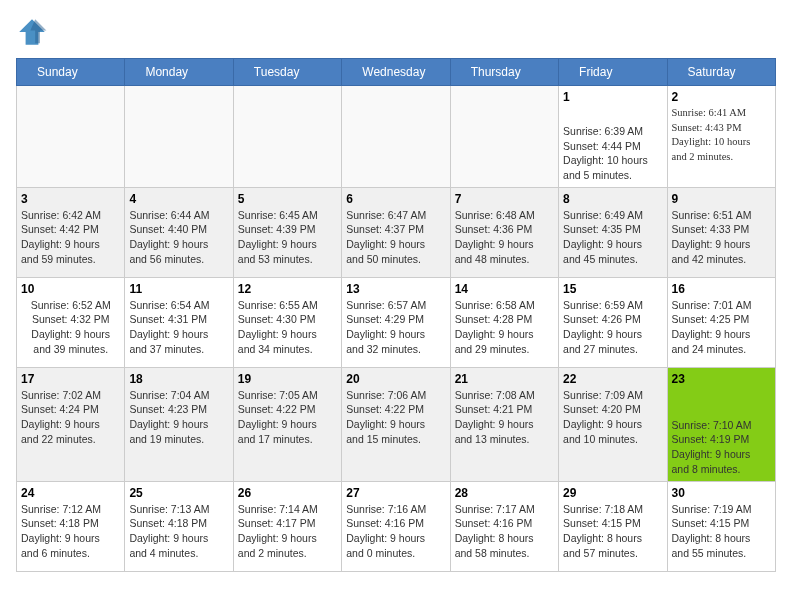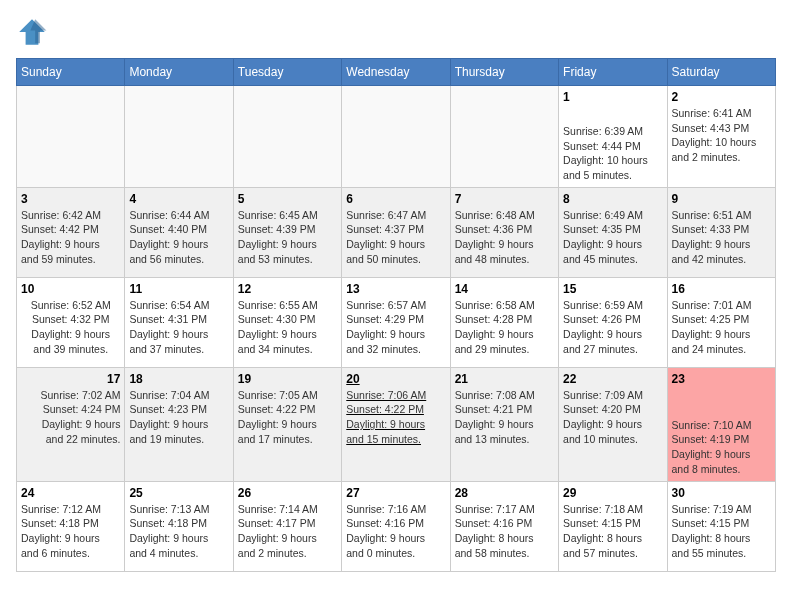--- a/index.html
+++ b/index.html
@@ -53,21 +53,21 @@
       color: #555;
     }
     .calendar {
       width: 100%;
       border-collapse: collapse;
       font-size: 11px;
     }
     .calendar th {
       background: #4a7fc1;
       color: #fff;
-      padding: 6px 4px;
+      padding: 6px 20px;
       text-align: left;
       font-size: 12px;
       font-weight: normal;
       border: 1px solid #3a6aa8;
     }
     .calendar td {
       vertical-align: top;
       border: 1px solid #ccc;
       padding: 4px;
       width: 108px;
@@ -133,21 +133,21 @@
         <td class="empty" style="background: rgb(249, 249, 249);"></td>
         <td style="background: rgb(255, 255, 255);">
           <span class="day-num">1</span>
           <div class="day-info" style="white-space: pre-line; margin-top: 20px;">Sunrise: 6:39 AM
 Sunset: 4:44 PM
 Daylight: 10 hours
 and 5 minutes.</div>
         </td>
         <td style="background: rgb(255, 255, 255);">
           <span class="day-num">2</span>
-          <div class="day-info" style="white-space: pre-line;">Sunrise: 6:41 AM
+          <div class="day-info" style="white-space: pre-line; font-family: Liberation Serif, serif;">Sunrise: 6:41 AM
 Sunset: 4:43 PM
 Daylight: 10 hours
 and 2 minutes.</div>
         </td>
       </tr>
       <tr>
         <td style="background: rgb(240, 240, 240);">
           <span class="day-num">3</span>
           <div class="day-info" style="white-space: pre-line;">Sunrise: 6:42 AM
 Sunset: 4:42 PM
@@ -242,63 +242,63 @@
         </td>
         <td style="background: rgb(255, 255, 255);">
           <span class="day-num">16</span>
           <div class="day-info" style="white-space: pre-line;">Sunrise: 7:01 AM
 Sunset: 4:25 PM
 Daylight: 9 hours
 and 24 minutes.</div>
         </td>
       </tr>
       <tr>
-        <td style="background: rgb(240, 240, 240); text-align: right;">
+        <td style="background: rgb(240, 240, 240);">
           <span class="day-num">17</span>
           <div class="day-info" style="white-space: pre-line;">Sunrise: 7:02 AM
 Sunset: 4:24 PM
 Daylight: 9 hours
 and 22 minutes.</div>
         </td>
         <td style="background: rgb(240, 240, 240);">
           <span class="day-num">18</span>
           <div class="day-info" style="white-space: pre-line;">Sunrise: 7:04 AM
 Sunset: 4:23 PM
 Daylight: 9 hours
 and 19 minutes.</div>
         </td>
         <td style="background: rgb(240, 240, 240); margin-top: 32px;">
           <span class="day-num">19</span>
           <div class="day-info" style="white-space: pre-line;">Sunrise: 7:05 AM
 Sunset: 4:22 PM
 Daylight: 9 hours
 and 17 minutes.</div>
         </td>
-        <td style="background: rgb(240, 240, 240); text-decoration: underline;">
+        <td style="background: rgb(240, 240, 240);">
           <span class="day-num">20</span>
           <div class="day-info" style="white-space: pre-line;">Sunrise: 7:06 AM
 Sunset: 4:22 PM
 Daylight: 9 hours
 and 15 minutes.</div>
         </td>
         <td style="background: rgb(240, 240, 240);">
           <span class="day-num">21</span>
           <div class="day-info" style="white-space: pre-line;">Sunrise: 7:08 AM
 Sunset: 4:21 PM
 Daylight: 9 hours
 and 13 minutes.</div>
         </td>
         <td style="background: rgb(240, 240, 240); margin-top: 8px;">
           <span class="day-num">22</span>
           <div class="day-info" style="white-space: pre-line;">Sunrise: 7:09 AM
 Sunset: 4:20 PM
 Daylight: 9 hours
 and 10 minutes.</div>
         </td>
-        <td style="background: #fca5a5;">
+        <td style="background: #84cc16;">
           <span class="day-num">23</span>
           <div class="day-info" style="white-space: pre-line; margin-top: 32px;">Sunrise: 7:10 AM
 Sunset: 4:19 PM
 Daylight: 9 hours
 and 8 minutes.</div>
         </td>
       </tr>
       <tr>
         <td style="background: rgb(255, 255, 255);">
           <span class="day-num">24</span>

